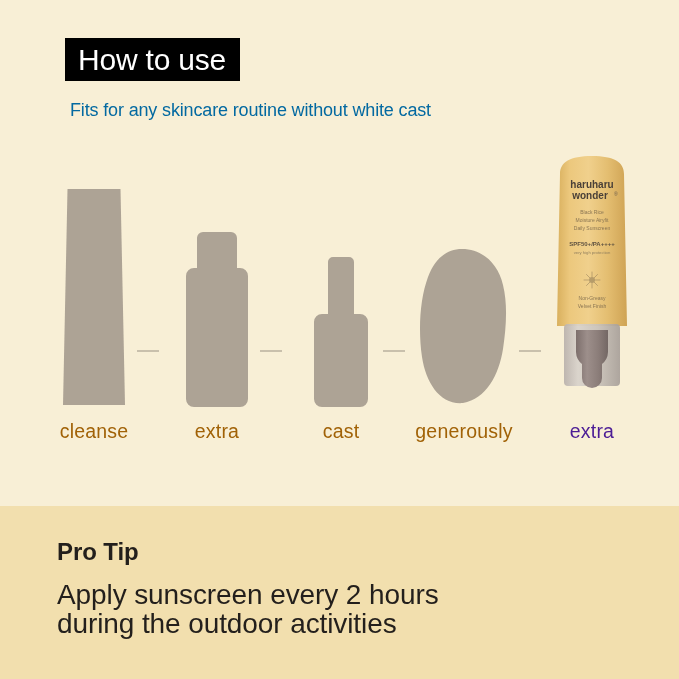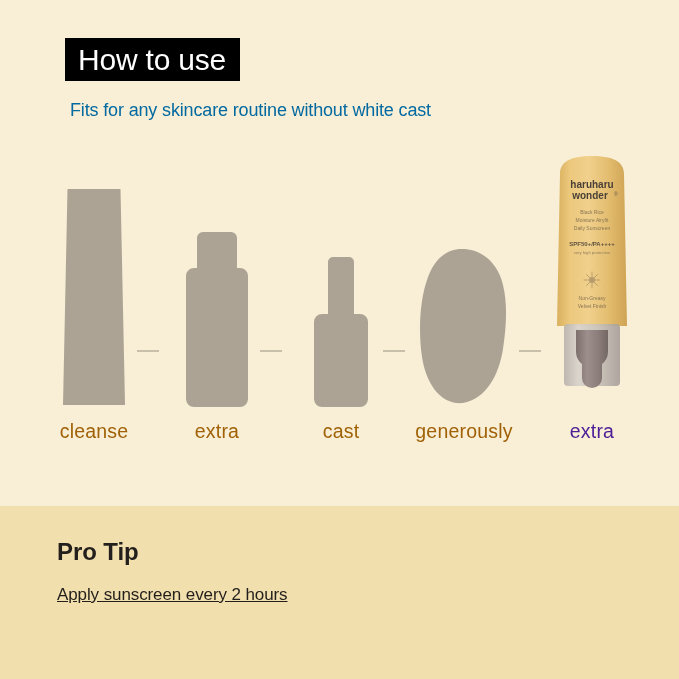--- a/index.html
+++ b/index.html
@@ -136,26 +136,25 @@
     color: #231f1c;
     letter-spacing: -0.1px;
   }
   .tip-body {
     position: absolute;
     left: 57px;
     top: 74px;
     width: 560px;
   }
   .tip-body .line {
-    font-size: 17px;
+    font-size: 28px;
     line-height: 29px;
     color: #231f1c;
     letter-spacing: -0.1px;
     white-space: nowrap;
-    text-decoration: underline;
   }
 </style>
 </head>
 <body>
 
 <div class="poster">
 
   <div class="top-band">
 
     <div class="headline-badge">
@@ -258,16 +257,17 @@
         <div class="step-label accent">extra</div>
       </div>
 
     </div>
   </div>
 
   <div class="tip-band">
     <div class="tip-title">Pro Tip</div>
     <div class="tip-body">
       <div class="line">Apply sunscreen every 2 hours</div>
+      <div class="line">during the outdoor activities</div>
     </div>
   </div>
 
 </div>
 
 </body></html>

